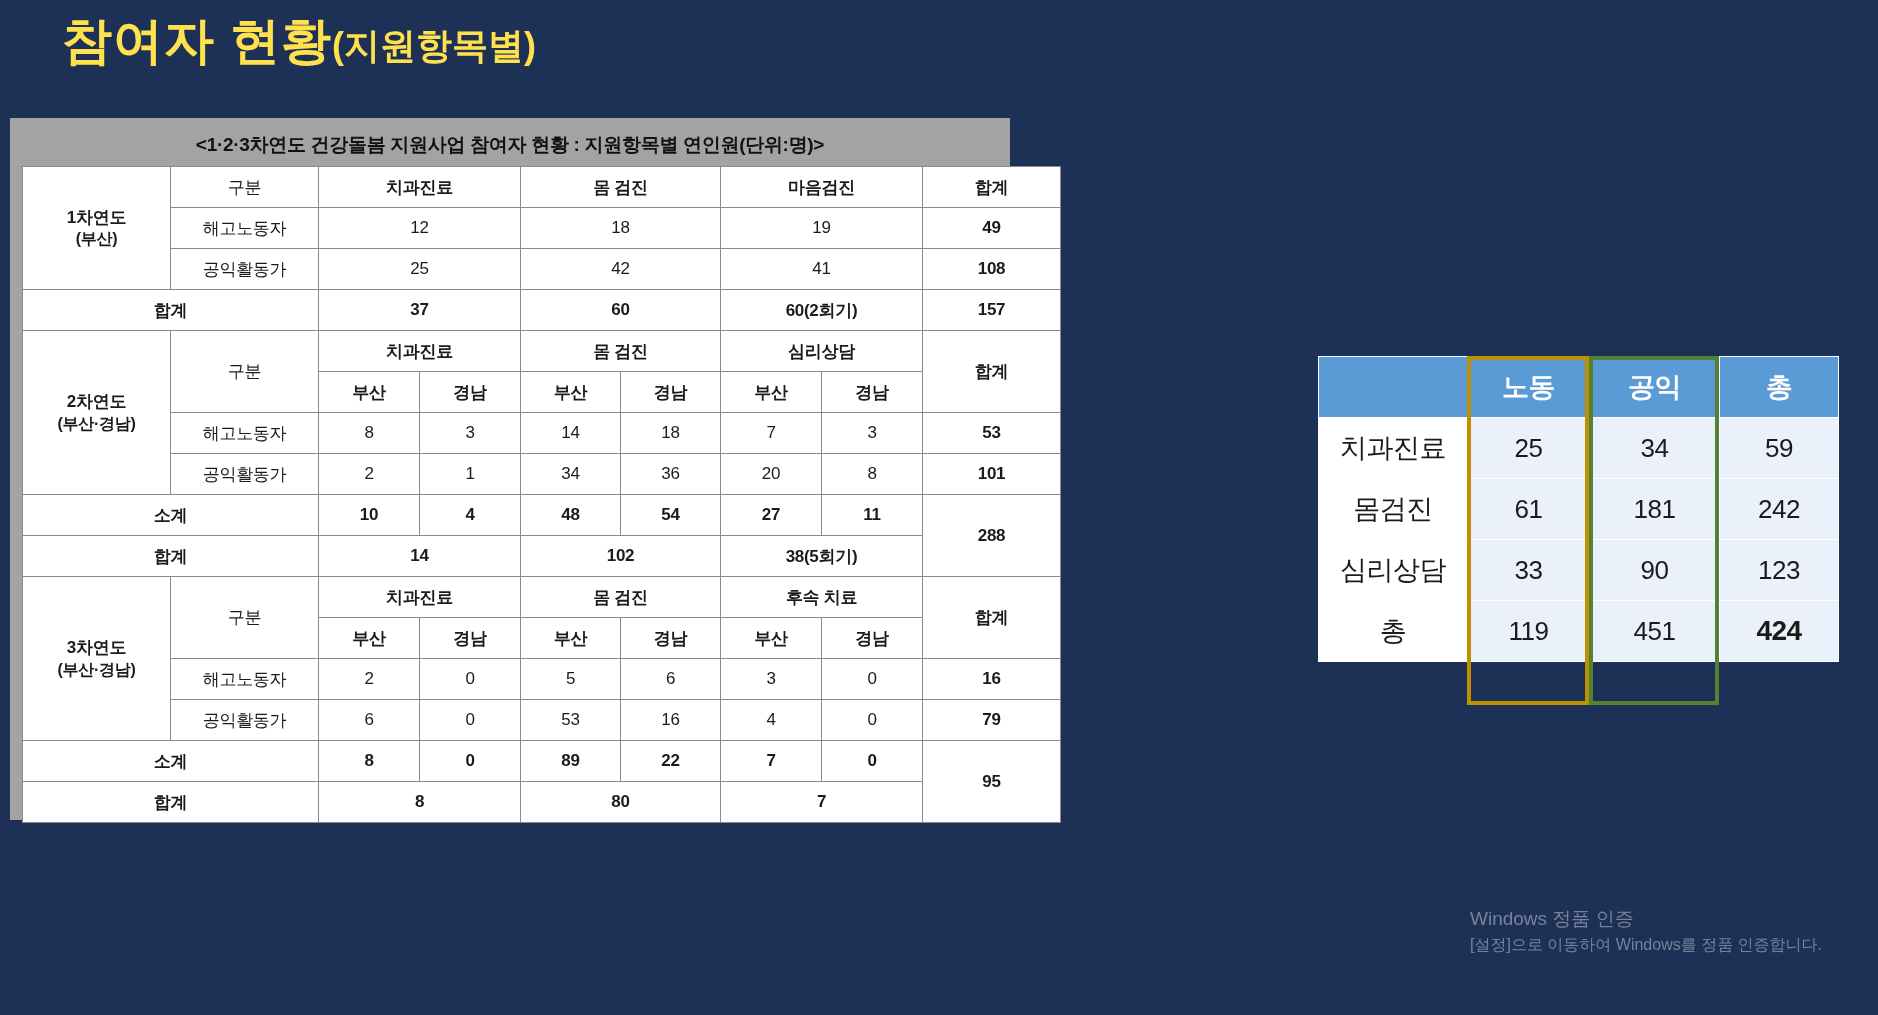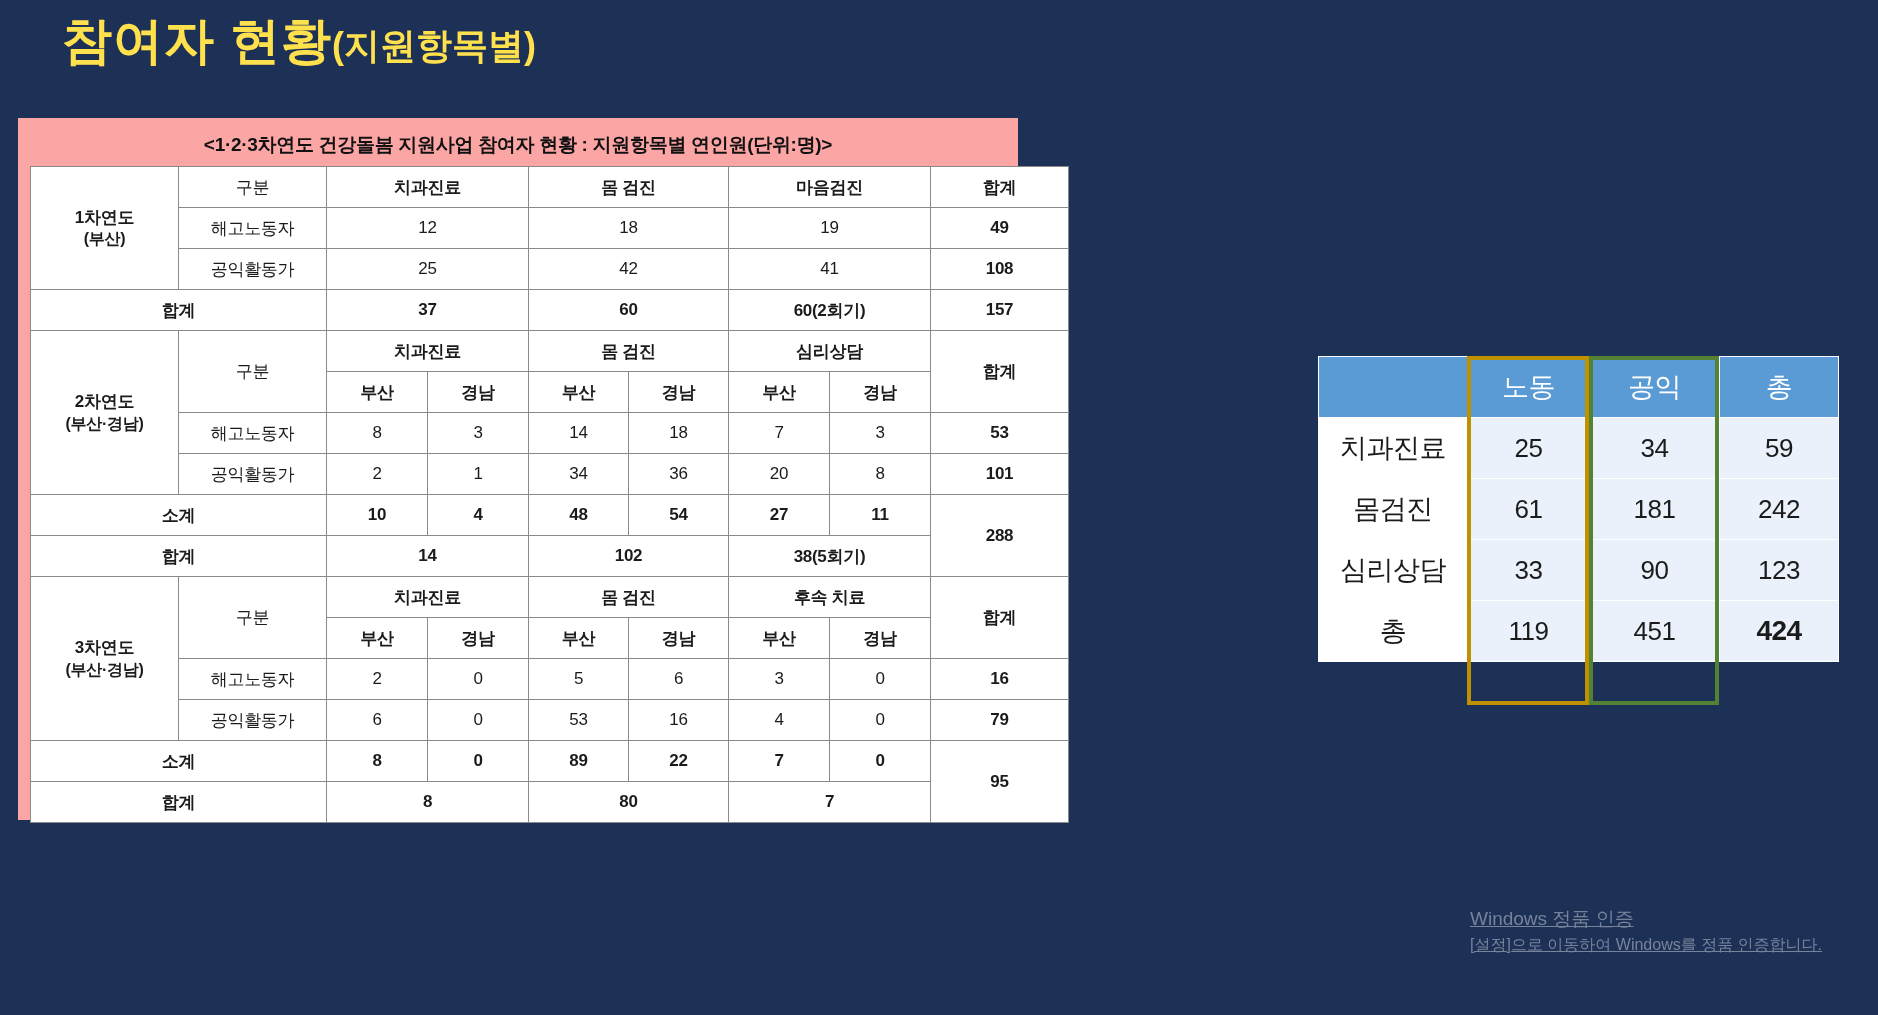--- a/index.html
+++ b/index.html
@@ -29,25 +29,25 @@
     letter-spacing: 1px;
     margin-top: 44px;
   }
   #title .small {
     font-size: 36px;
   }
 
   
   #left-panel {
     position: absolute;
-    left: 18px;
+    left: 10px;
     top: 118px;
     width: 1000px;
     height: 702px;
-    background: #fca5a5;
+    background: #a3a3a3;
     box-sizing: border-box;
     padding: 10px 12px 8px 12px;
   }
   #left-caption {
     text-align: center;
     font-size: 19px;
     font-weight: bold;
     color: #111111;
     margin: 4px 0 8px 0;
     letter-spacing: -0.3px;
@@ -136,21 +136,21 @@
     vertical-align: middle;
     height: 58px;
     font-size: 26px;
     color: #1b1b1b;
     background: #eaf1fb;
     letter-spacing: -0.5px;
   }
   table.summary td.shead {
     background: #5b9bd5;
     color: #ffffff;
-    font-weight: normal;
+    font-weight: bold;
     font-size: 27px;
     border-color: #ffffff;
   }
   table.summary td.rlabel {
     background: #ffffff;
     font-size: 27px;
   }
   table.summary td.grand {
     font-weight: bold;
     font-size: 28px;
@@ -177,21 +177,20 @@
   }
 
   
   #watermark {
     position: absolute;
     left: 1470px;
     top: 905px;
     color: #76839b;
     font-size: 19px;
     line-height: 1.45;
-    text-decoration: underline;
   }
   #watermark .l2 { font-size: 16px; text-align: right; }
 </style>
 </head>
 <body>
 
 <div id="title">
   <span class="big">참여자 현황</span><span class="small">(지원항목별)</span>
 </div>
 

